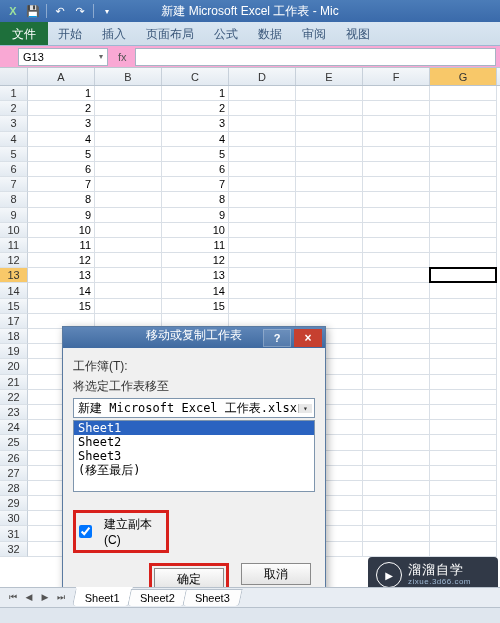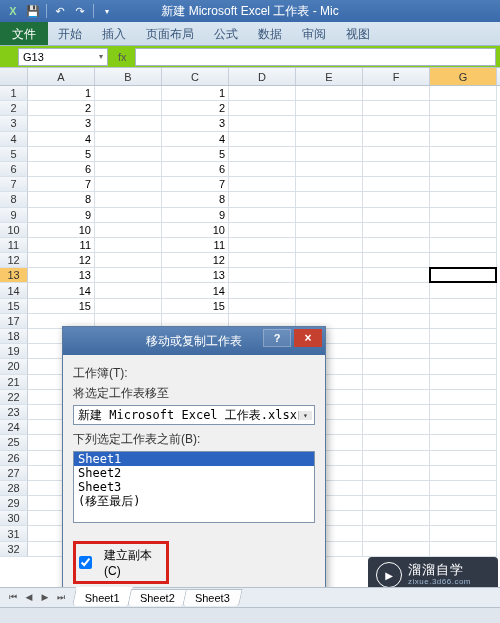--- a/index.html
+++ b/index.html
@@ -36,21 +36,21 @@
     padding: 4px 10px 3px;
     color: #3a577a;
     cursor: default;
   }
   .ribbon-tab.file {
     background: #1e6f3b;
     color: #fff;
     padding: 4px 12px;
   }
   .name-box-row {
-    background: #84cc16;
+    background: #f9a8d4;
     height: 22px;
     display: flex;
     align-items: center;
     border-bottom: 1px solid #bcc6d1;
     gap: 4px;
     padding-left: 18px;
   }
   .name-box {
     width: 90px;
     height: 18px;
@@ -100,21 +100,21 @@
     position:absolute;
     left:62px; top:326px;
     width:264px;
     background:#f0f0f0;
     border:1px solid #5a7aa0;
     box-shadow:2px 2px 8px rgba(0,0,0,0.3);
     font-family: "SimSun", Tahoma, sans-serif;
   }
   .dlg-title {
     background: linear-gradient(#5f86b8,#3f6aa0);
-    color:#fff; height:28px; display:flex; align-items:center; justify-content:center;
+    color:#fff; height:21px; display:flex; align-items:flex-start; justify-content:center;
     position:relative; font-size:12px;
   }
   .dlg-help, .dlg-close {
     position:absolute; top:2px; width:28px; height:18px;
     display:flex; align-items:center; justify-content:center;
     font-weight:bold; cursor:default;
   }
   .dlg-help { right:34px; background: rgba(255,255,255,0.1); color:#fff; border:1px solid rgba(255,255,255,0.25); font-size:11px;}
   .dlg-close { right:3px; background:#c64030; color:#fff; font-size:12px;}
   .dlg-body { padding:8px 10px 10px; }
@@ -547,21 +547,20 @@
     <div class="dlg-help">?</div>
     <div class="dlg-close">×</div>
   </div>
   <div class="dlg-body">
     <div class="lbl">工作簿(T):</div>
     <div class="lbl">将选定工作表移至</div>
     <div class="combo">
       <span>新建 Microsoft Excel 工作表.xlsx</span>
       <span class="dd">▾</span>
     </div>
-    <div class="lbl" style="margin-top:6px">下列选定工作表之前(B):</div>
     <div class="listbox" id="listbox">
         <div class="item sel">Sheet1</div>
         <div class="item">Sheet2</div>
         <div class="item">Sheet3</div>
         <div class="item">(移至最后)</div>
       </div>
 
     <div class="chk-row hl-red" style="width:96px">
       <input type="checkbox" checked="" style="">
       <span>建立副本(C)</span>

